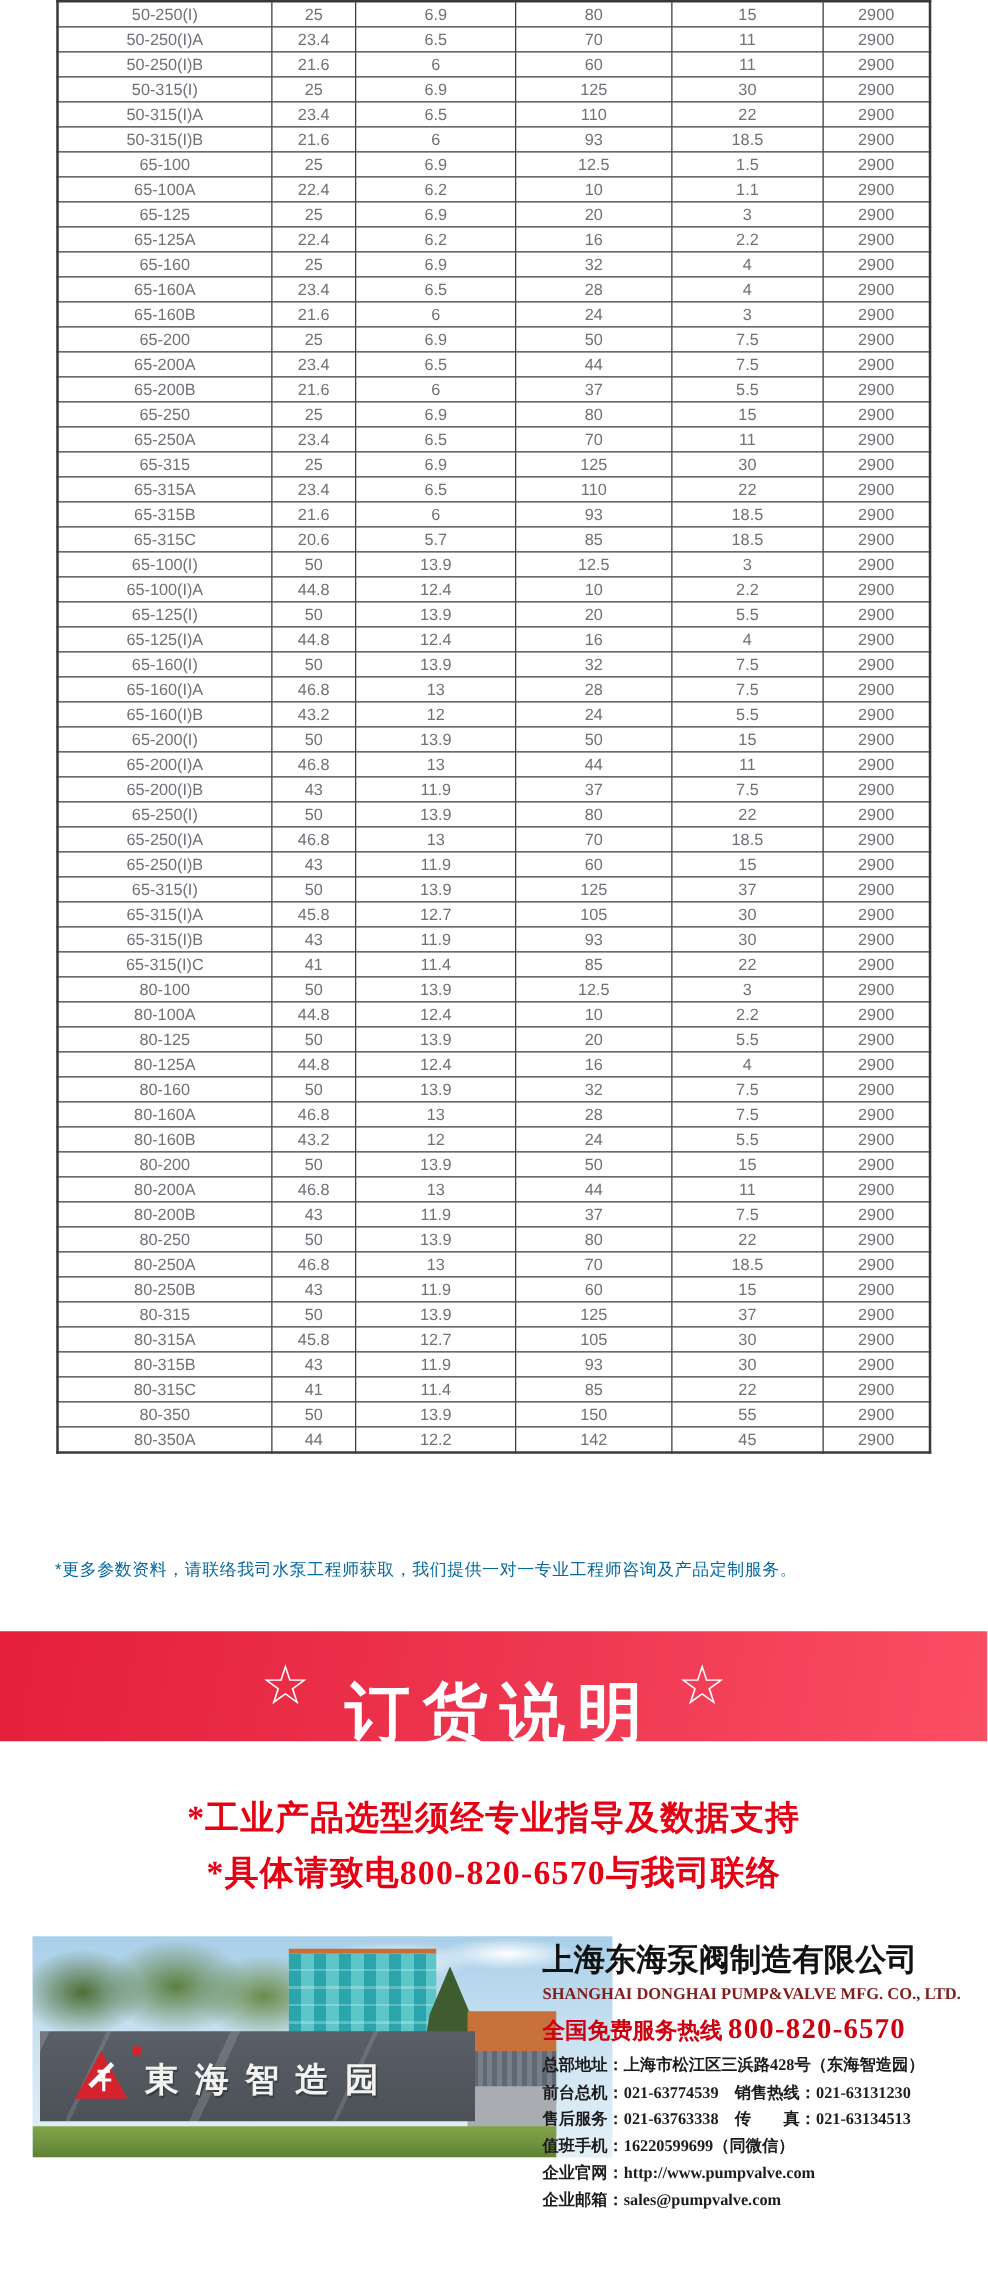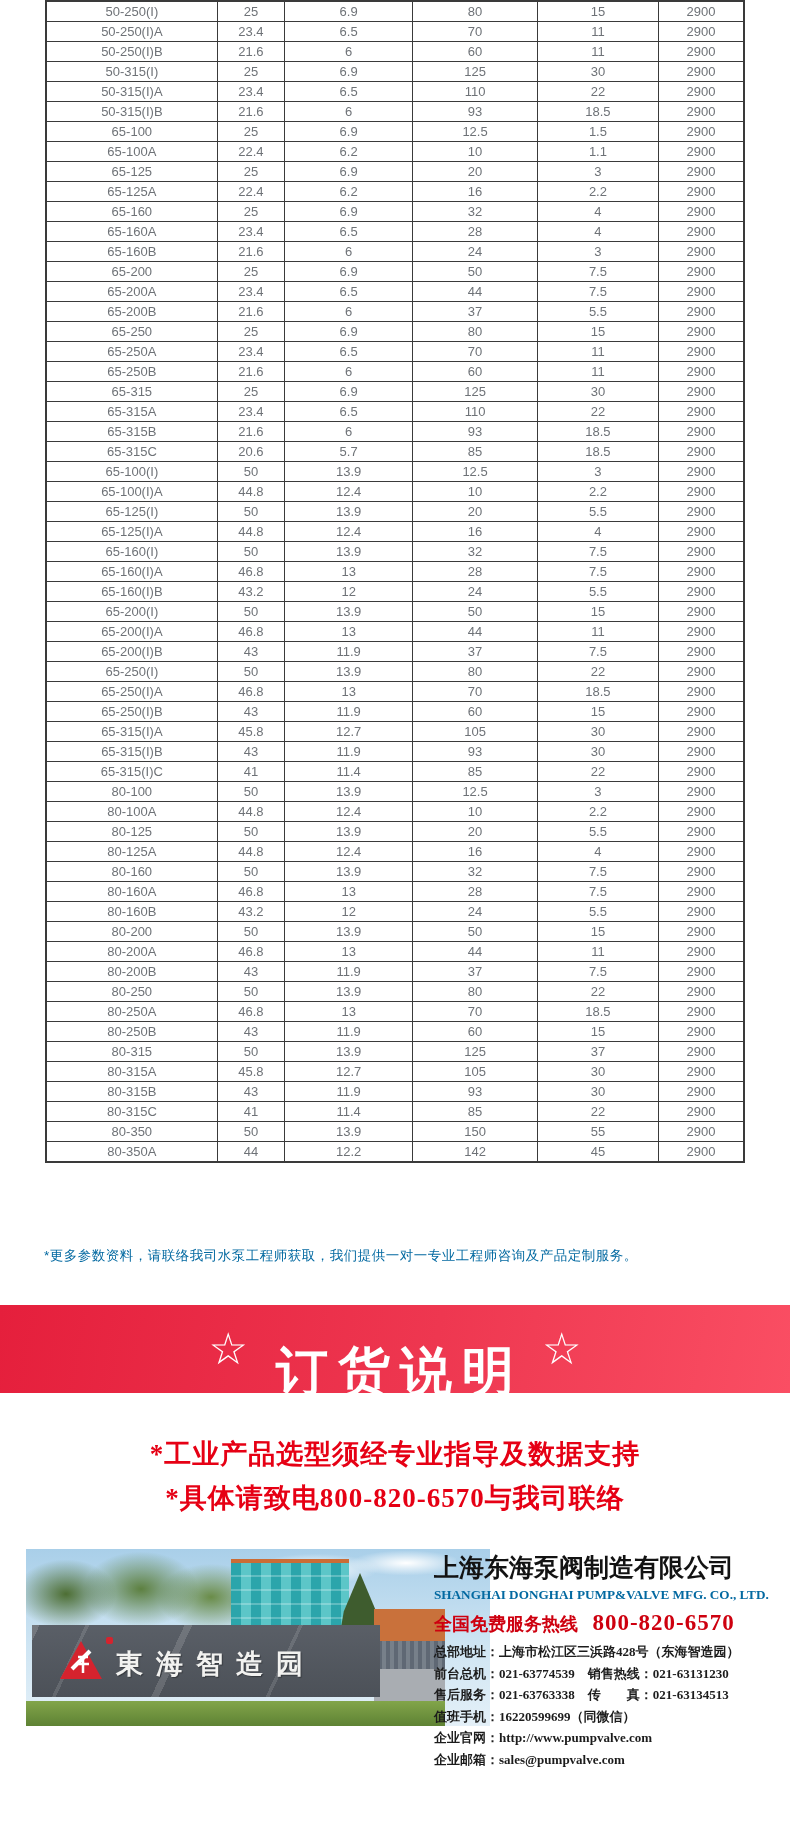--- a/index.html
+++ b/index.html
@@ -102,25 +102,25 @@
       radial-gradient(ellipse 20px 8px at 64% 45%, #ad2b3c 0%, rgba(0,0,0,0) 70%),
       radial-gradient(ellipse 22px 9px at 84% 55%, #c04252 0%, rgba(0,0,0,0) 70%),
       linear-gradient(#93222f, #7d1c28); }
   .ph-grass { left:0; top:152px; width:419px; height:25px;
     background:linear-gradient(#82a54a, #5e8234); }
 
   .footer-info { position:absolute; left:434px; top:1551px; width:330px; }
   .company-cn { font-size:25px; font-weight:bold; color:#121212;
     white-space:nowrap; letter-spacing:0; }
   .company-en { margin-top:3px; font-family:"Liberation Serif", serif;
-    font-weight:bold; font-size:13.2px; color:#0369a1; white-space:nowrap; }
+    font-weight:bold; font-size:13.2px; color:#7f1d1d; white-space:nowrap; }
   .hotline { margin-top:7px; color:#ce000f; white-space:nowrap; }
   .hotline .hotline-label { font-size:18px; font-weight:bold; }
   .hotline .hotline-number { font-family:"Liberation Serif", serif;
-    font-size:23px; font-weight:bold; margin-left:10px; letter-spacing:1px; }
+    font-size:23px; font-weight:bold; margin-left:0; letter-spacing:1px; }
   .info-lines { margin-top:5px; }
   .info-line { font-family:"Liberation Serif", serif; font-weight:bold;
     font-size:13px; color:#1c1c1c; line-height:21.5px; white-space:nowrap; }
 </style>
 </head>
 <body>
 
 <table class="spec-table">
   <colgroup>
     <col style="width:170px">
@@ -269,28 +269,20 @@
       </tr>
       <tr>
         <td>65-250A</td>
         <td>23.4</td>
         <td>6.5</td>
         <td>70</td>
         <td>11</td>
         <td>2900</td>
       </tr>
       <tr>
-        <td>65-250B</td>
-        <td>21.6</td>
-        <td>6</td>
-        <td>60</td>
-        <td>11</td>
-        <td>2900</td>
-      </tr>
-      <tr>
         <td>65-315</td>
         <td>25</td>
         <td>6.9</td>
         <td>125</td>
         <td>30</td>
         <td>2900</td>
       </tr>
       <tr>
         <td>65-315A</td>
         <td>23.4</td>
@@ -410,20 +402,28 @@
         <td>70</td>
         <td>18.5</td>
         <td>2900</td>
       </tr>
       <tr>
         <td>65-250(I)B</td>
         <td>43</td>
         <td>11.9</td>
         <td>60</td>
         <td>15</td>
+        <td>2900</td>
+      </tr>
+      <tr>
+        <td>65-315(I)</td>
+        <td>50</td>
+        <td>13.9</td>
+        <td>125</td>
+        <td>37</td>
         <td>2900</td>
       </tr>
       <tr>
         <td>65-315(I)A</td>
         <td>45.8</td>
         <td>12.7</td>
         <td>105</td>
         <td>30</td>
         <td>2900</td>
       </tr>

